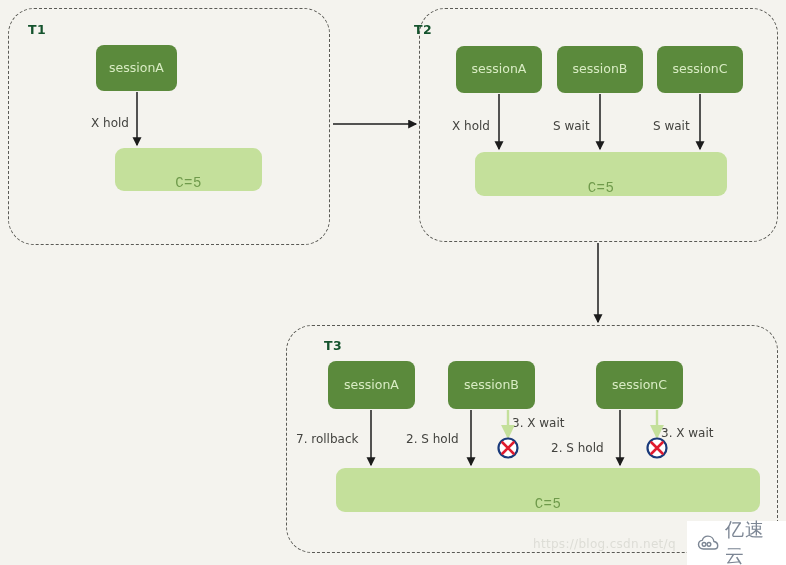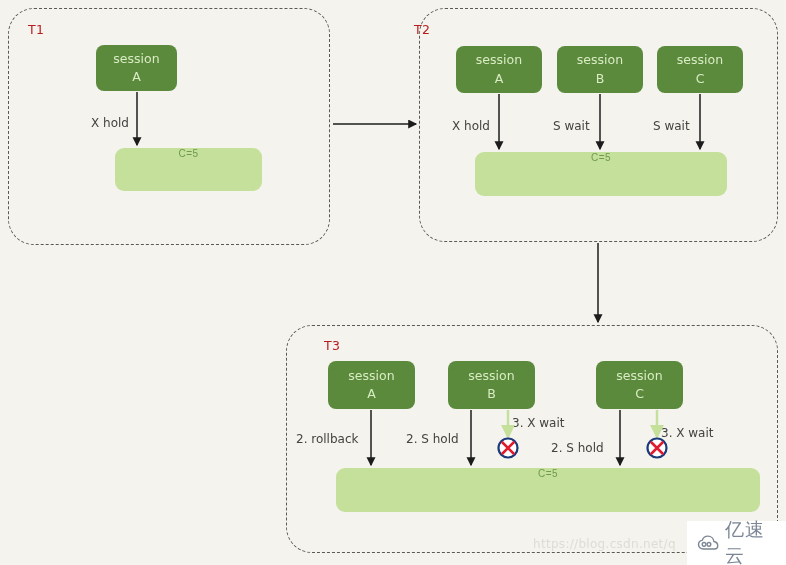--- a/index.html
+++ b/index.html
@@ -24,50 +24,51 @@
     position: absolute;
     border: 1.6px dashed #5a5a55;
     border-radius: 26px;
     background: transparent;
     box-sizing: border-box;
   }
   .panel-label {
     position: absolute;
     font-family: "DejaVu Sans", sans-serif;
     font-size: 12.5px;
-    color: #b91c1c;
+    color: #14532d;
     letter-spacing: 0.4px;
+    font-weight: bold;
   }
   .session-box {
     position: absolute;
     background: #5b8a3c;
     border-radius: 8px;
     box-sizing: border-box;
     display: flex;
-    flex-direction: column;
+    flex-direction: row;
     align-items: center;
     justify-content: center;
     color: #d9ecc4;
     font-family: "DejaVu Sans", sans-serif;
     font-size: 12.5px;
     line-height: 1.45;
     text-align: center;
   }
   .session-box .s-line1 { display:block; }
   .session-box .s-line2 { display:block; }
   .data-box {
     position: absolute;
     background: #c4e09b;
     border-radius: 9px;
     display: flex;
-    align-items: flex-start;
+    align-items: flex-end;
     justify-content: center;
     color: #6f9a4b;
-    font-family: Liberation Sans, sans-serif;
-    font-size: 10px;
+    font-family: Liberation Mono, monospace;
+    font-size: 14px;
     letter-spacing: 0.5px;
   }
   .edge-label {
     position: absolute;
     font-family: "DejaVu Sans", sans-serif;
     font-size: 12px;
     color: #43433f;
     white-space: nowrap;
   }
   .watermark-url {
@@ -153,21 +154,21 @@
   </div>
   <div class="session-box" style="left:448px; top:361px; width:87px; height:48px;">
     <span class="s-line1">session</span>
     <span class="s-line2">B</span>
   </div>
   <div class="session-box" style="left:596px; top:361px; width:87px; height:48px;">
     <span class="s-line1">session</span>
     <span class="s-line2">C</span>
   </div>
 
-  <div class="edge-label" style="left:296px; top:432px;">2. rollback</div>
+  <div class="edge-label" style="left:296px; top:432px;">7. rollback</div>
   <div class="edge-label" style="left:406px; top:432px;">2. S hold</div>
   <div class="edge-label" style="left:512px; top:416px;">3. X wait</div>
   <div class="edge-label" style="left:551px; top:441px;">2. S hold</div>
   <div class="edge-label" style="left:661px; top:426px;">3. X wait</div>
 
   <div class="data-box" style="left:336px; top:468px; width:424px; height:44px;">
     <span>C=5</span>
   </div>
 
   <svg class="overlay" viewBox="0 0 786 565" xmlns="http://www.w3.org/2000/svg">

